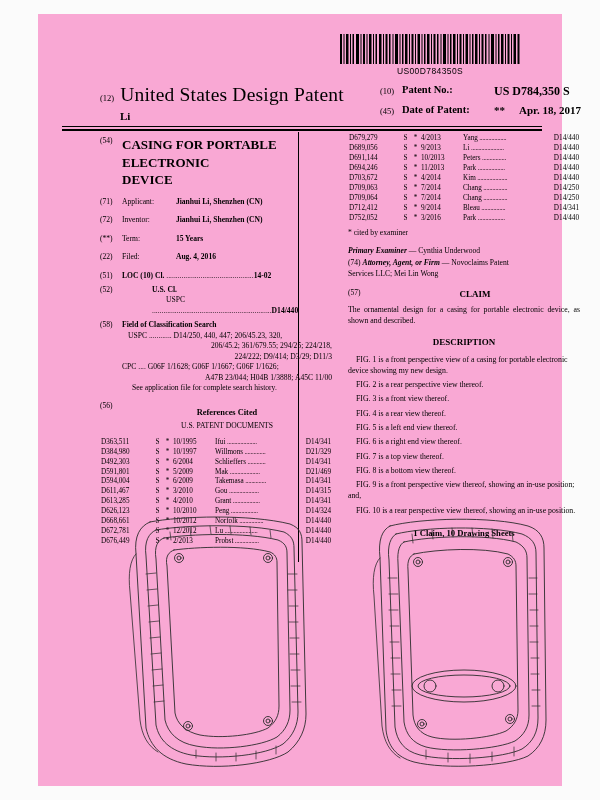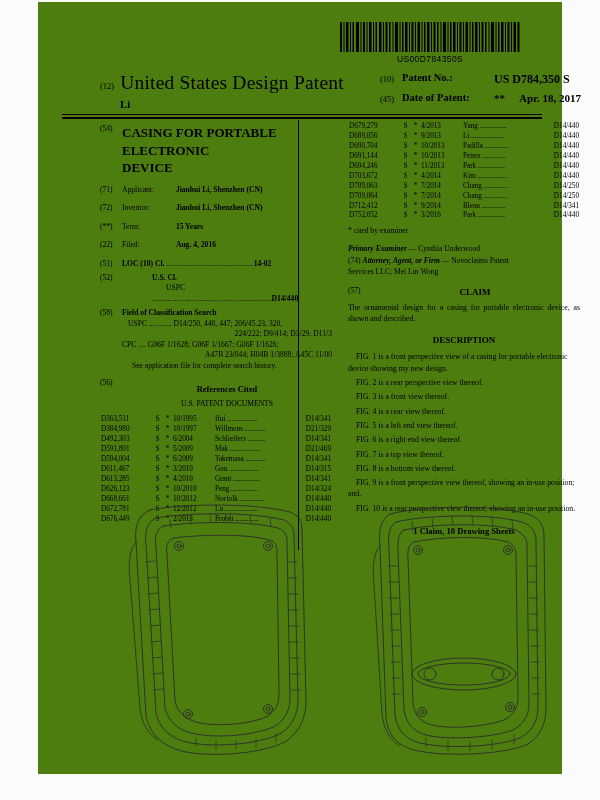--- a/index.html
+++ b/index.html
@@ -9,22 +9,22 @@
     font-family:"Liberation Serif", serif;
     color:#000;
     position:relative;
     overflow:hidden;
   }
   .page {
     position:absolute; left:0; top:0; width:600px; height:800px;
     background:#fbfbfb;
   }
   .sheet {
-    position:absolute; left:38px; top:2px; width:524px; height:772px;
-    background:#4d7c0f;
+    position:absolute; left:38px; top:14px; width:524px; height:772px;
+    background:#f9a8d4;
   }
 
   
   .barcode-wrap {
     position:absolute; right:42px; top:20px; text-align:center;
   }
   .barcode {
     height:30px; width:180px; display:block;
   }
   .barcode-num {
@@ -256,20 +256,21 @@
           <span class="bold">U.S. Cl.</span><br>
           <span style="margin-left:14px;">USPC</span><span class="dots"> ...............................................................</span><span class="bold">D14/440</span>
         </span>
       </div>
 
       <div class="fld" style="margin-top:4px;">
         <span class="n">(58)</span>
         <span class="b">
           <span class="bold">Field of Classification Search</span><br>
           <span style="display:block;text-indent:6px;">USPC ............ D14/250, 440, 447; 206/45.23, 320,</span>
+          <span style="display:block;text-align:right;">206/45.2; 361/679.55; 294/25; 224/218,</span>
           <span style="display:block;text-align:right;">224/222; D9/414; D3/29; D11/3</span>
           <span style="display:block;">CPC .... G06F 1/1628; G06F 1/1667; G06F 1/1626;</span>
           <span style="display:block;text-align:right;">A47B 23/044; H04B 1/3888; A45C 11/00</span>
           <span style="display:block;text-indent:10px;">See application file for complete search history.</span>
         </span>
       </div>
 
       <div class="fld" style="margin-top:7px;">
         <span class="n">(56)</span>
         <span class="b">
@@ -382,28 +383,20 @@
               <td class="dt">4/2013</td>
               <td class="nm"><span>Yang</span><span class="dotfill"> ..................</span></td>
               <td class="cl">D14/440</td>
             </tr>
           <tr>
               <td class="pn">D689,056</td>
               <td class="kd">S</td>
               <td class="st">*</td>
               <td class="dt">9/2013</td>
               <td class="nm"><span>Li</span><span class="dotfill"> ......................</span></td>
-              <td class="cl">D14/440</td>
-            </tr>
-          <tr>
-              <td class="pn">D690,704</td>
-              <td class="kd">S</td>
-              <td class="st">*</td>
-              <td class="dt">10/2013</td>
-              <td class="nm"><span>Padilla</span><span class="dotfill"> ................</span></td>
               <td class="cl">D14/440</td>
             </tr>
           <tr>
               <td class="pn">D691,144</td>
               <td class="kd">S</td>
               <td class="st">*</td>
               <td class="dt">10/2013</td>
               <td class="nm"><span>Peters</span><span class="dotfill"> ................</span></td>
               <td class="cl">D14/440</td>
             </tr>

